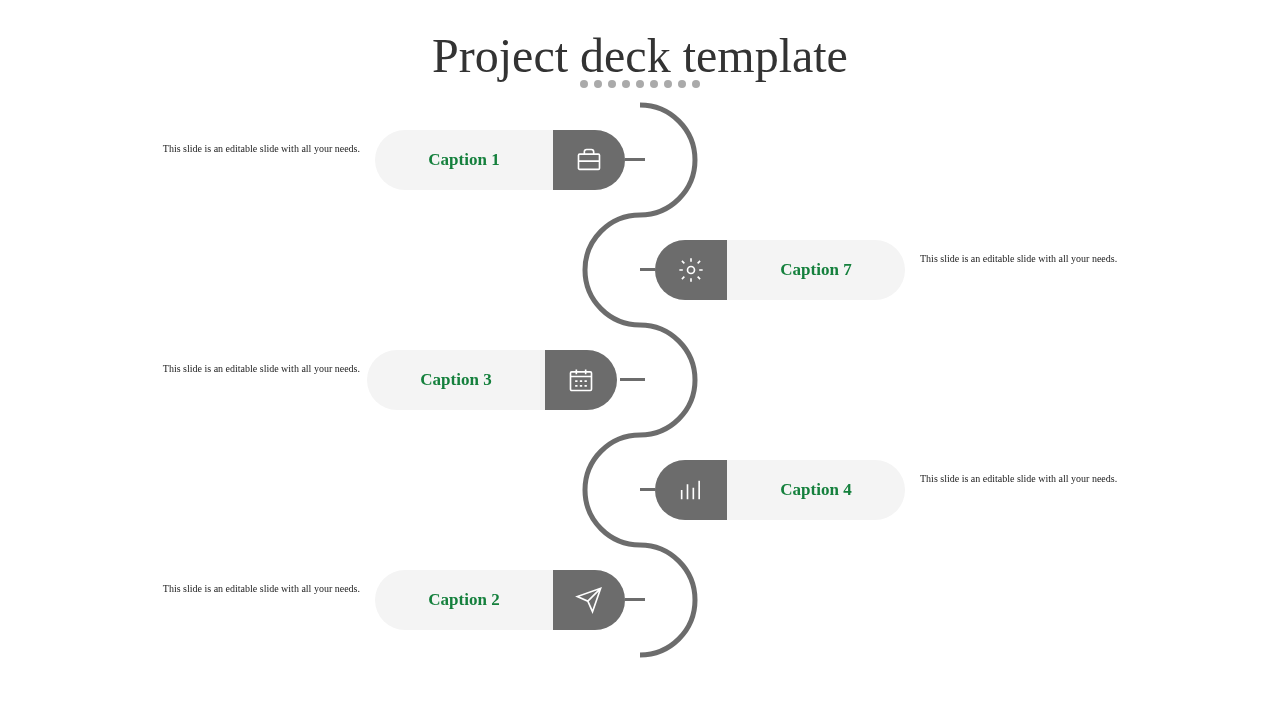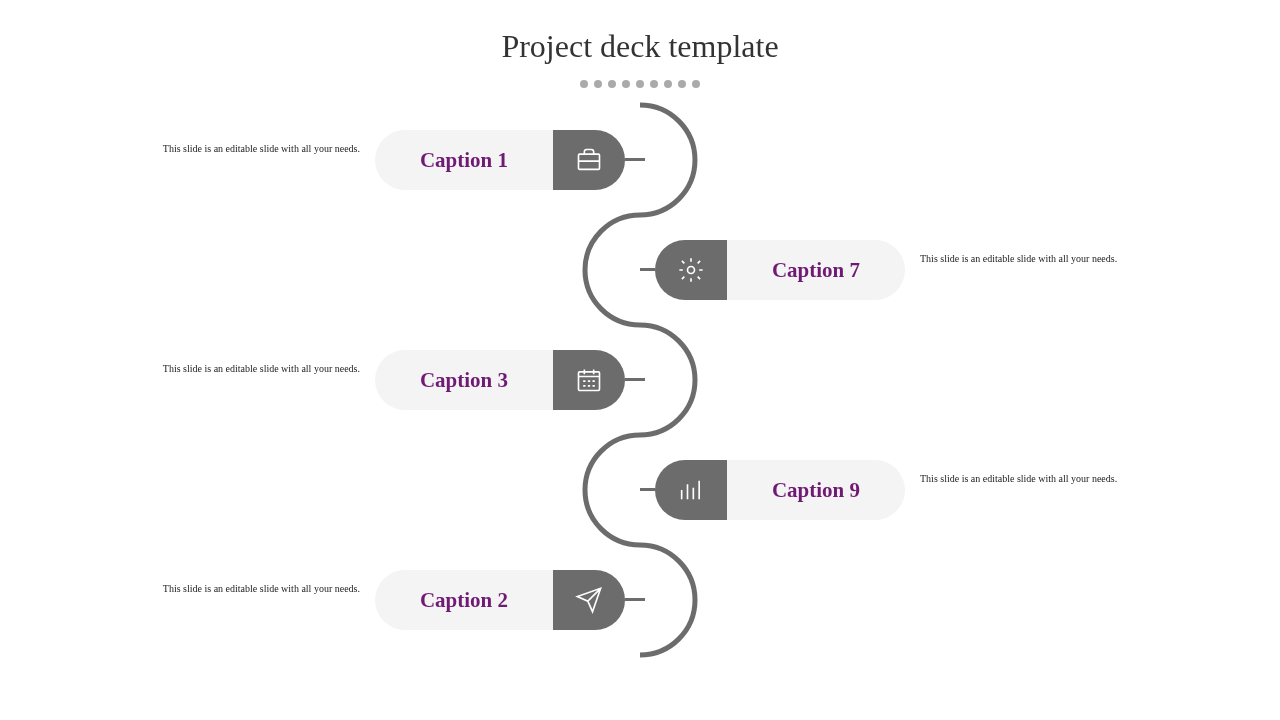--- a/index.html
+++ b/index.html
@@ -1,22 +1,22 @@
 <!DOCTYPE html>
 <html><head>
 <meta charset="utf-8">
 <style>
   body{margin:0;width:1280px;height:720px;background:#fff;font-family:Georgia,'Times New Roman',serif;position:relative;overflow:hidden}
-  .title{position:absolute;top:28px;left:0;right:0;text-align:center;font-size:32px;color:#333;font-weight:400}
+  .title{position:absolute;top:28px;left:0;right:0;text-align:center;font-size:48px;color:#333;font-weight:400}
   .dots{position:absolute;top:74px;left:0;right:0;text-align:center}
   .dots span{display:inline-block;width:8px;height:8px;border-radius:50%;background:#aaa;margin:0 3px}
   .canvas{position:absolute;top:100px;left:0;right:0;bottom:0}
   svg.spine{position:absolute;left:0;top:0;pointer-events:none}
   .pill{position:absolute;height:60px;border-radius:30px;background:#f4f4f4;display:flex;align-items:center}
-  .pill .cap{font-weight:700;font-size:21px;color:#701a75;flex:1;text-align:center;padding:0 10px}
+  .pill .cap{font-weight:700;font-size:17px;color:#15803d;flex:1;text-align:center;padding:0 10px}
   .pill .ic{width:72px;height:60px;background:#6c6c6c;display:flex;align-items:center;justify-content:center}
   .pill.left{width:250px}
   .pill.left .ic{border-radius:0 30px 30px 0;margin-left:auto}
   .pill.right{width:250px}
   .pill.right .ic{border-radius:30px 0 0 30px}
   .pill.right .cap{order:2}
   .pill.right .ic{order:1}
   .desc{position:absolute;width:280px;font-size:10px;line-height:1.35;color:#222}
   .desc.l{text-align:right}
   .desc.r{text-align:left}
@@ -63,38 +63,38 @@
   <div class="ic ico">
     <svg viewBox="0 0 24 24">
           <circle cx="12" cy="12" r="3"></circle>
           <path d="M12 2v3M12 19v3M4.2 4.2l2.1 2.1M17.7 17.7l2.1 2.1M2 12h3M19 12h3M4.2 19.8l2.1-2.1M17.7 6.3l2.1-2.1"></path>
         </svg>
   </div>
   <div class="cap">Caption 7</div>
 </div>
 <div class="desc r" style="left:920px;top:152px">This slide is an editable slide with all your needs.</div>
 
-<div class="pill left" style="left:375px;top:250px">
+<div class="pill left" style="left:367px;top:250px">
   <div class="cap">Caption 3</div>
   <div class="ic ico">
     <svg viewBox="0 0 24 24">
           <rect x="3" y="5" width="18" height="16" rx="1"></rect>
           <path d="M3 9h18M8 3v4M16 3v4M7 13h2M11 13h2M15 13h2M7 17h2M11 17h2M15 17h2"></path>
         </svg>
   </div>
 </div>
 <div class="desc l" style="left:80px;top:262px">This slide is an editable slide with all your needs.</div>
 
 <div class="pill right" style="left:655px;top:360px">
   <div class="ic ico">
     <svg viewBox="0 0 24 24">
           <path d="M4 20V12M9 20V7M14 20V10M19 20V4"></path>
         </svg>
   </div>
-  <div class="cap">Caption 9</div>
+  <div class="cap">Caption 4</div>
 </div>
 <div class="desc r" style="left:920px;top:372px">This slide is an editable slide with all your needs.</div>
 
 <div class="pill left" style="left:375px;top:470px">
   <div class="cap">Caption 2</div>
   <div class="ic ico">
     <svg viewBox="0 0 24 24">
           <path d="M22 2L11 13M22 2l-7 20-4-9-9-4 20-7z"></path>
         </svg>
   </div>

